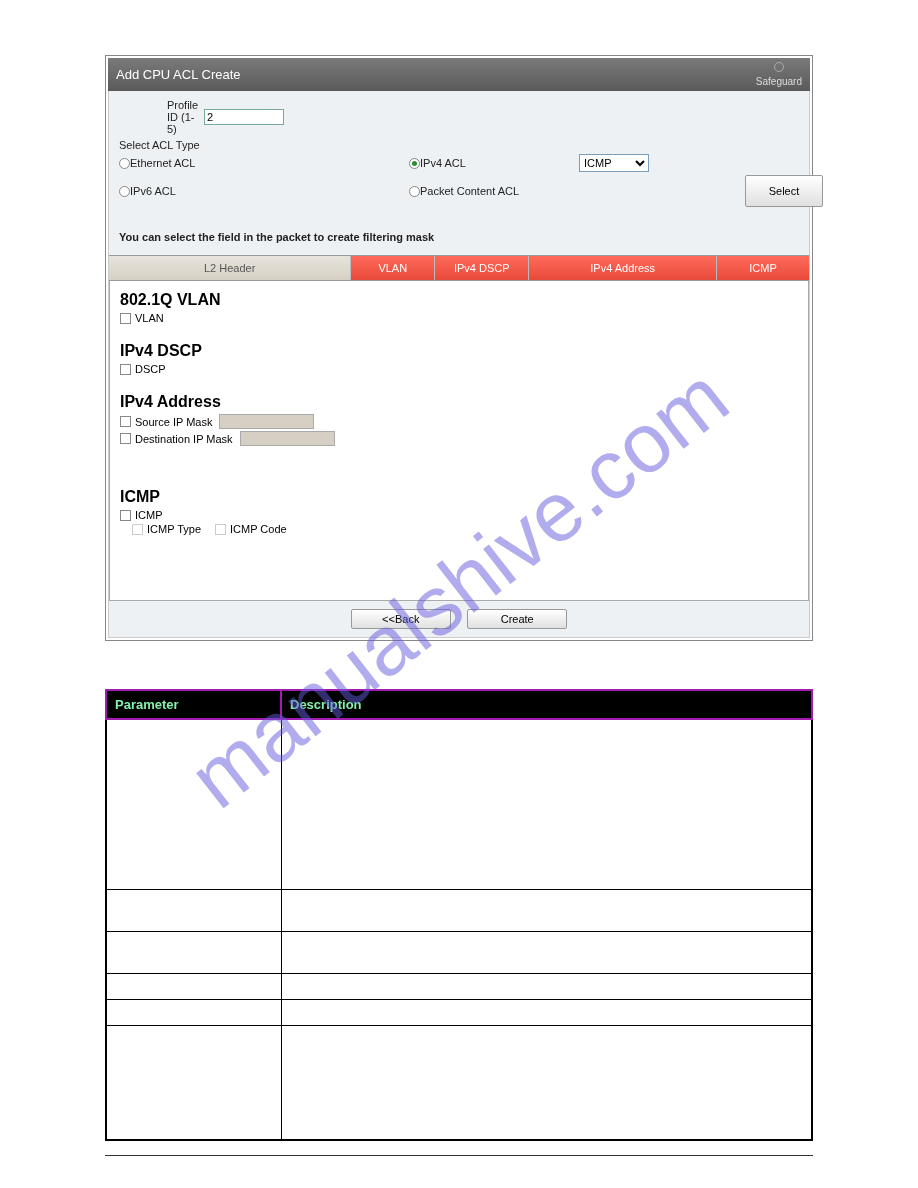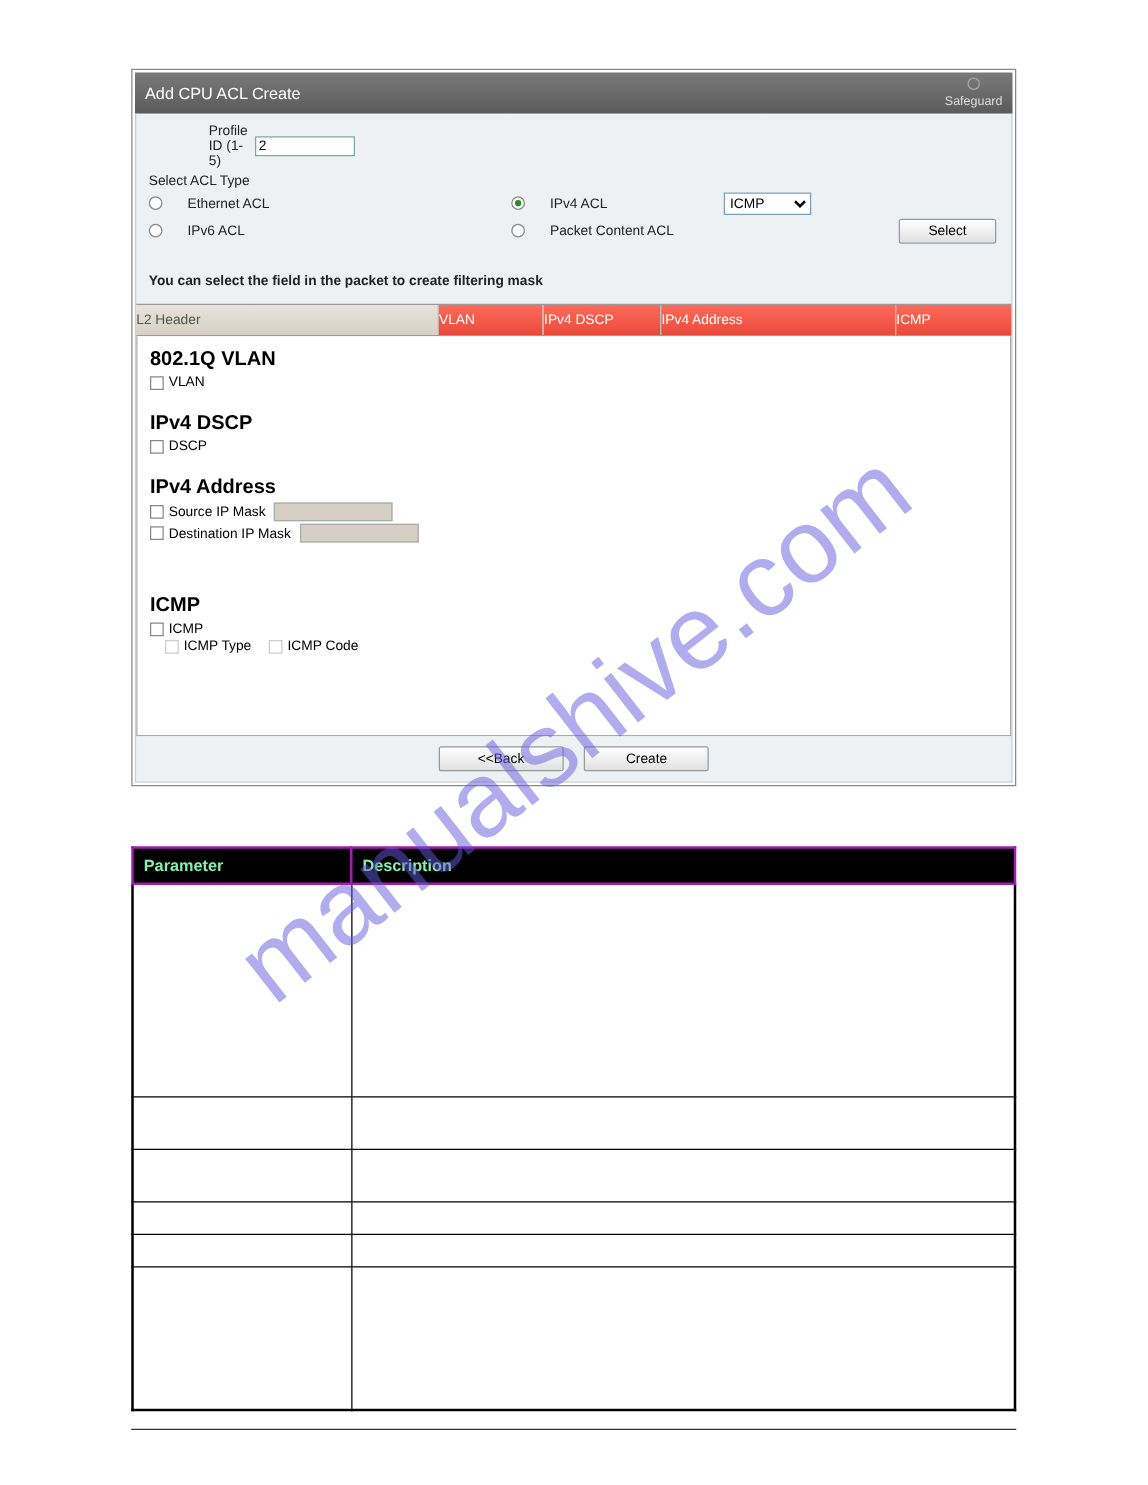--- a/index.html
+++ b/index.html
@@ -12,29 +12,29 @@
     display: flex; justify-content: space-between; align-items: center;
   }
   .safeguard { display: flex; align-items: center; gap: 4px; font-size: 10px; color: #ddd; flex-direction: column; }
   .safeguard-icon { width: 10px; height: 10px; border: 1px solid #aaa; border-radius: 50%; }
   .panel-body { background: #eef1f4; border: 1px solid #ccc; border-top: none; }
   .top-form { padding: 8px 10px 4px 10px; font-size: 11px; color: #222; }
   .form-row { display: flex; align-items: center; margin-bottom: 4px; }
   .profile-label { width: 85px; padding-left: 48px; }
   .profile-input { width: 80px; height: 16px; border: 1px solid #7a9; background: #fff; font-size: 11px; padding: 0 2px; }
   .acl-grid { display: grid; grid-template-columns: 290px 170px 140px 100px; row-gap: 3px; align-items: center; }
-  .radio-wrap { display: flex; align-items: flex-start; gap: 20px; }
+  .radio-wrap { display: flex; align-items: flex-end; gap: 0; }
   .radio-dot { width: 11px; height: 11px; border: 1px solid #888; border-radius: 50%; background: #fff; display: flex; align-items: center; justify-content: center; }
   .radio-dot.checked::after { content: ''; width: 5px; height: 5px; background: #2a8c2a; border-radius: 50%; }
   .proto-select { width: 70px; height: 18px; border: 1px solid #7a9ebd; background: #fff; font-size: 11px; }
-  .select-btn { width: 78px; height: 20px; font-size: 11px; background: linear-gradient(#fff,#e0e0e0); border: 1px solid #999; border-radius: 2px; cursor: pointer; }
+  .select-btn { width: 78px; height: 32px; font-size: 11px; background: linear-gradient(#fff,#e0e0e0); border: 1px solid #999; border-radius: 2px; cursor: pointer; margin-left: 26px; }
   .mask-note { font-weight: bold; margin: 24px 0 4px 0; font-size: 11px; }
   .tabs-bar { display: flex; border: 1px solid #999; border-left: none; border-right: none; margin-top: 4px; }
   .tab {
-    text-align: left; padding: 6px 0; font-size: 11px; color: #555;
+    text-align: center; padding: 6px 0; font-size: 11px; color: #555;
     border-right: 1px solid #bbb; background: linear-gradient(#e8e4dc,#d6d0c4);
   }
   .tab.l2 { width: 245px; }
   .tab.vlan { width: 85px; }
   .tab.dscp { width: 95px; }
   .tab.addr { width: 190px; }
   .tab.icmp { width: 93px; border-right: none; }
   .tab.active { background: linear-gradient(#ff6a5a,#e84a3a); color: #fff; }
   .content-area { background: #fff; border: 1px solid #aaa; border-top: none; padding: 6px 10px 10px 10px; min-height: 320px; font-size: 11px; }
   .section-title { font-weight: bold; font-size: 16px; margin-top: 4px; margin-bottom: 3px; }

